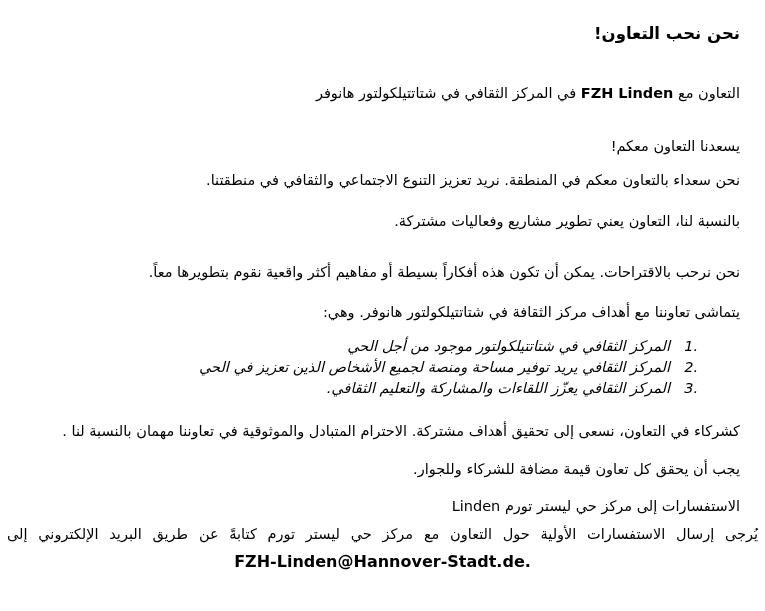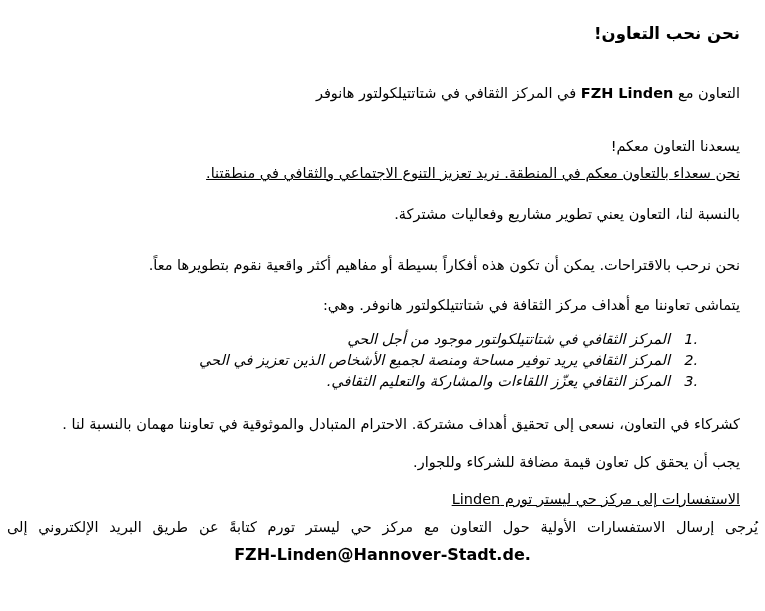--- a/index.html
+++ b/index.html
@@ -23,29 +23,29 @@
   }
   .title {
     font-size: 16.5px;
     font-weight: 700;
     line-height: 24px;
     margin: 9px 0 34px 0;
     text-align: right;
   }
   p { margin: 0; text-align: right; }
   .subtitle        { margin-bottom: 26px; }
-  .p-intro         { }
-  .p-happy         { margin-bottom: 14px; text-decoration: underline; }
+  .p-intro         { margin-bottom: 7px; }
+  .p-happy         { margin-bottom: 14px; }
   .p-meaning       { margin-bottom: 24px; }
   .p-suggestions   { margin-bottom: 13px; }
   .p-goals-intro   { margin-bottom: 10px; }
   .p-who           { margin-bottom: 9px; }
   .p-partners      { margin-bottom: 11px; }
   .p-value         { margin-bottom: 10px; }
-  .p-inquiries     { margin-bottom: 1px; text-decoration: underline; }
+  .p-inquiries     { margin-bottom: 1px; }
 
   .brand {
     font-weight: 700;
     direction: ltr;
     unicode-bidi: embed;
   }
   .latin {
     direction: ltr;
     unicode-bidi: embed;
   }

